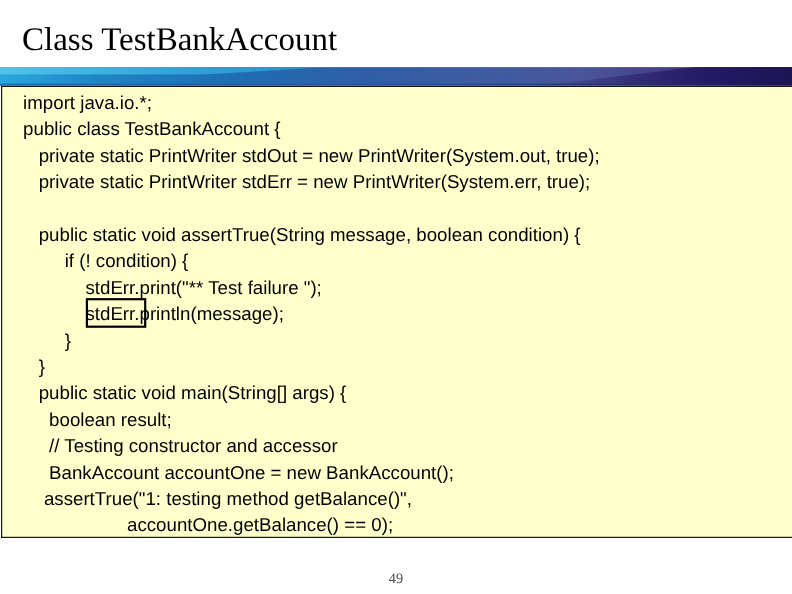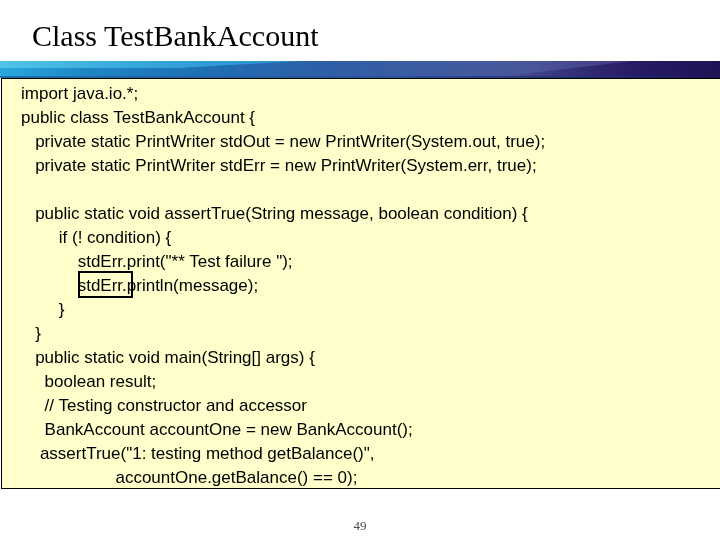--- a/index.html
+++ b/index.html
@@ -21,21 +21,20 @@
     left: 20px;
     top: 16px;
     width: 680px;
     height: 44px;
     font-family: "Liberation Serif", serif;
     font-size: 30px;
     line-height: 40px;
     color: #000000;
     white-space: nowrap;
     letter-spacing: 0px;
-    margin-left: 12px;
   }
 
   
   #divider-bar {
     position: absolute;
     left: 0px;
     top: 61px;
     width: 720px;
     height: 17px;
     background: linear-gradient(to right,

